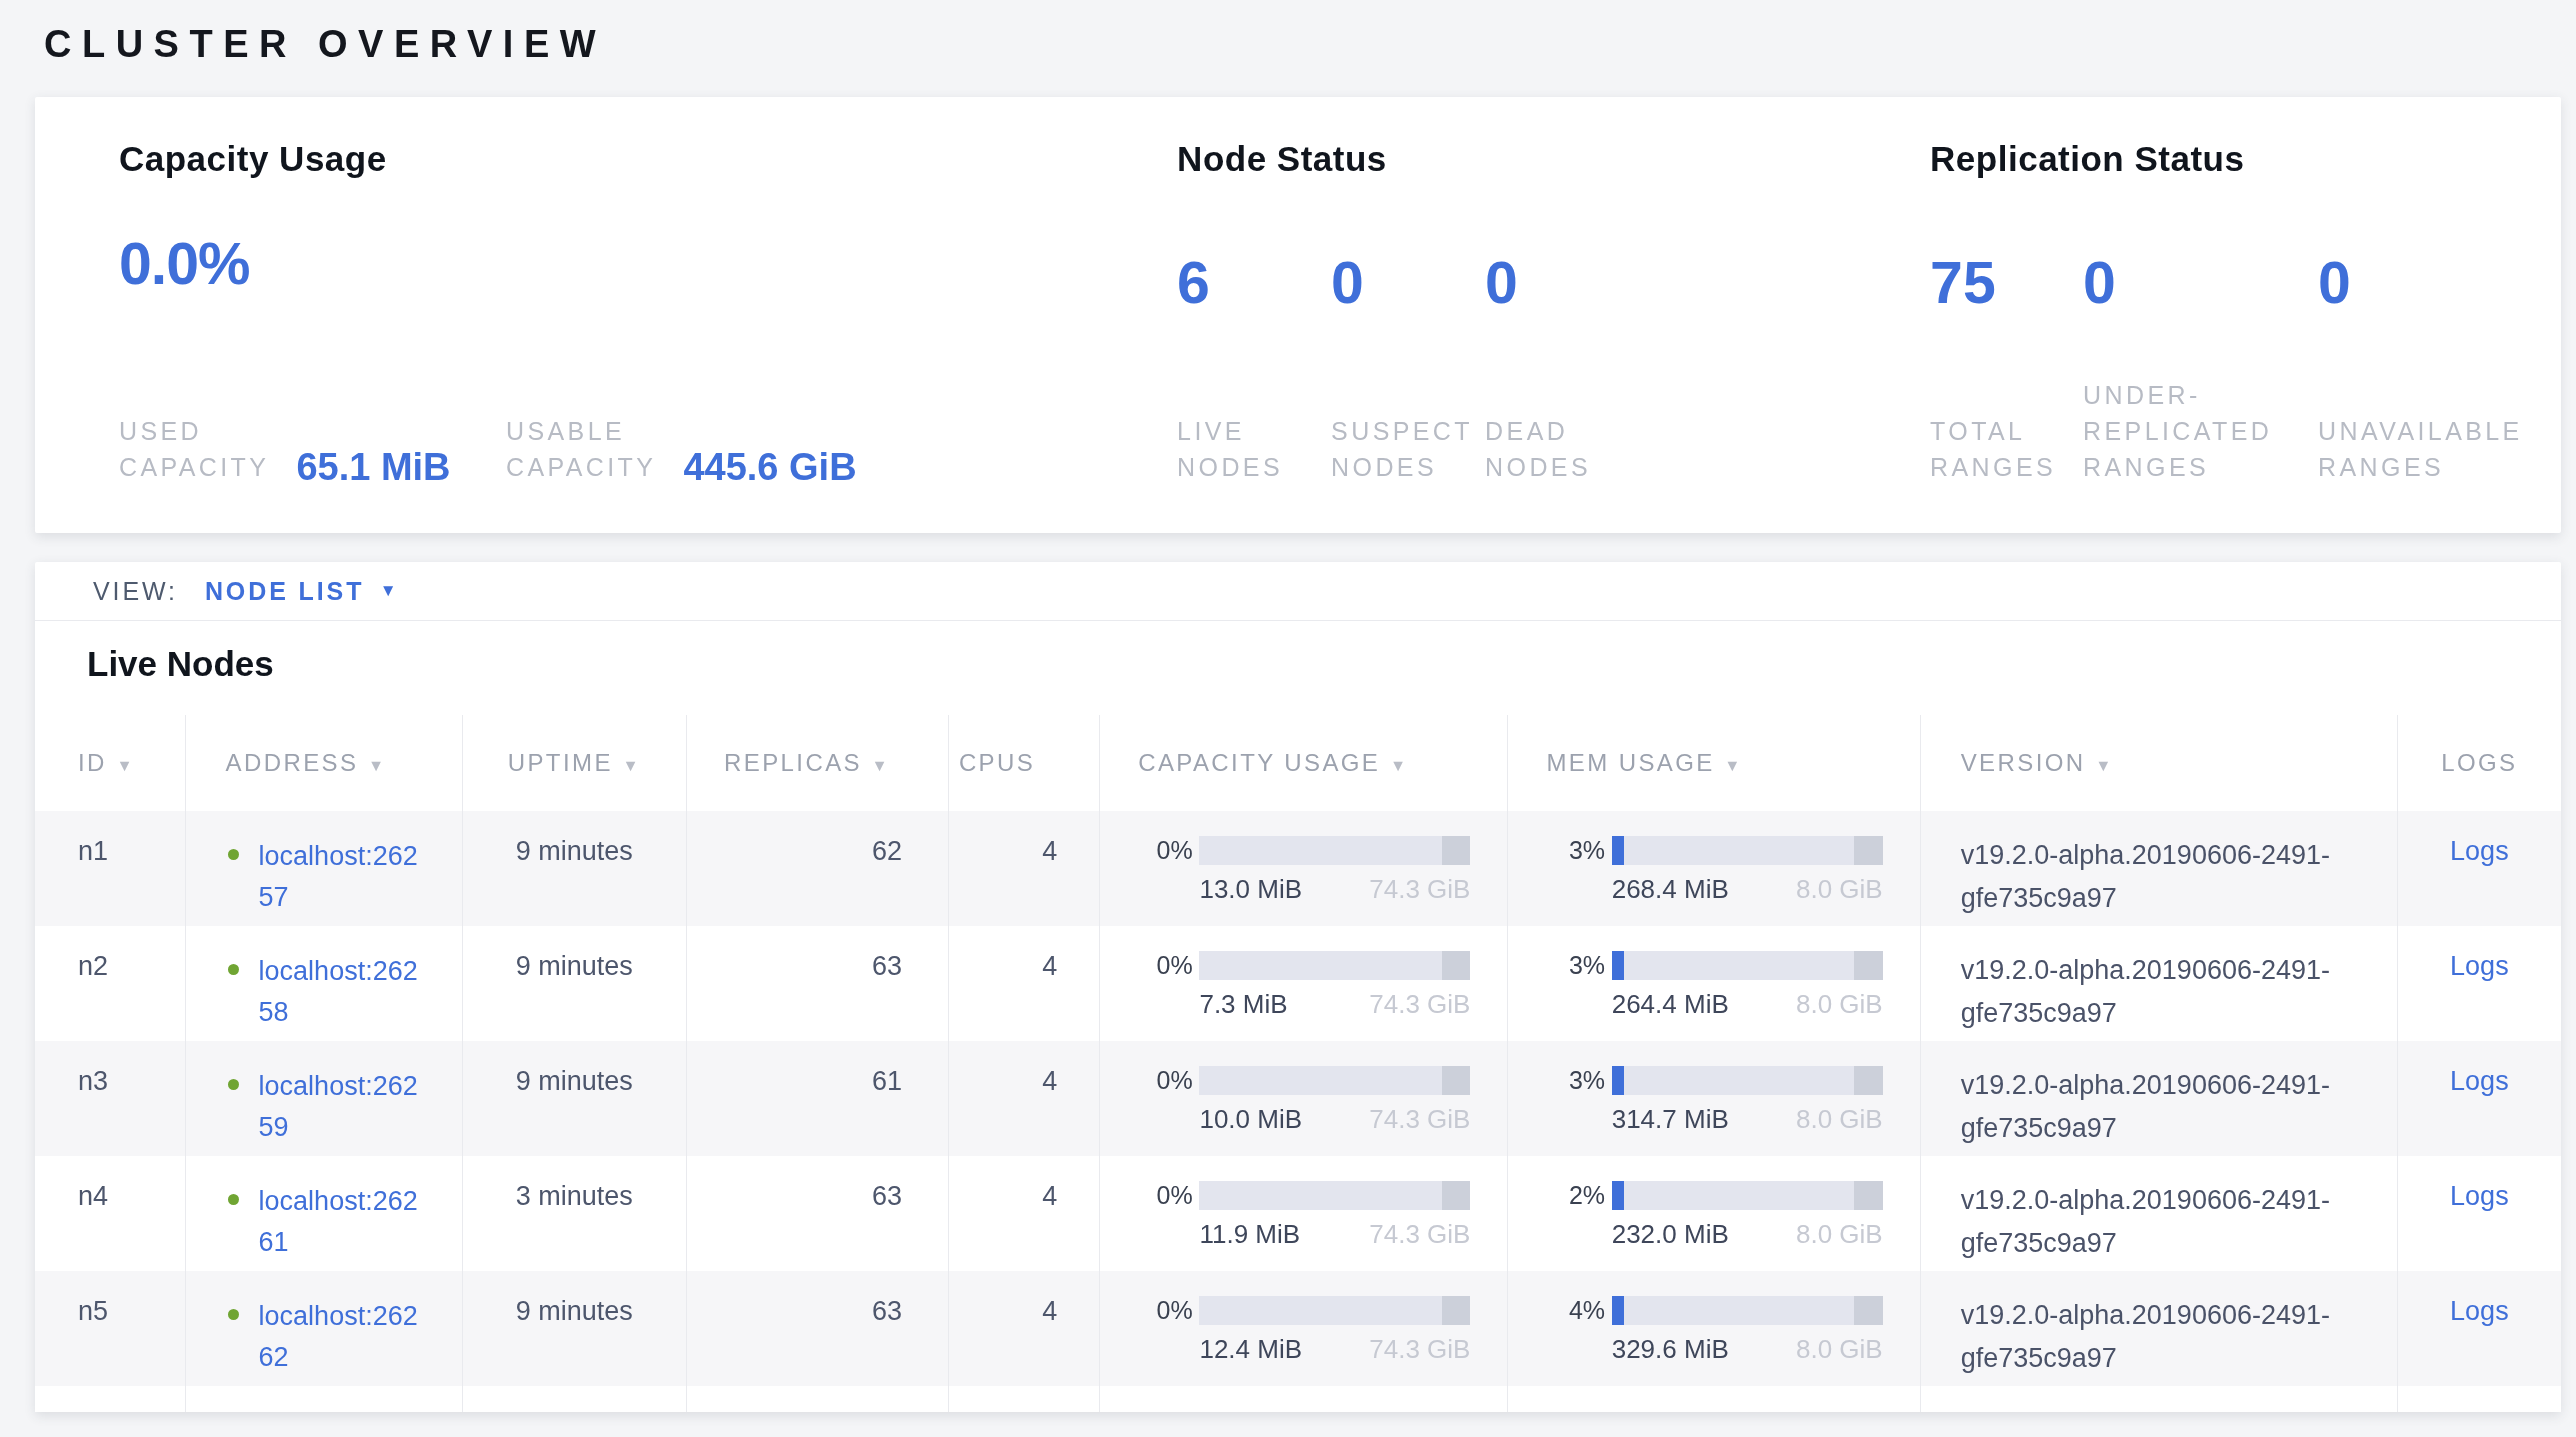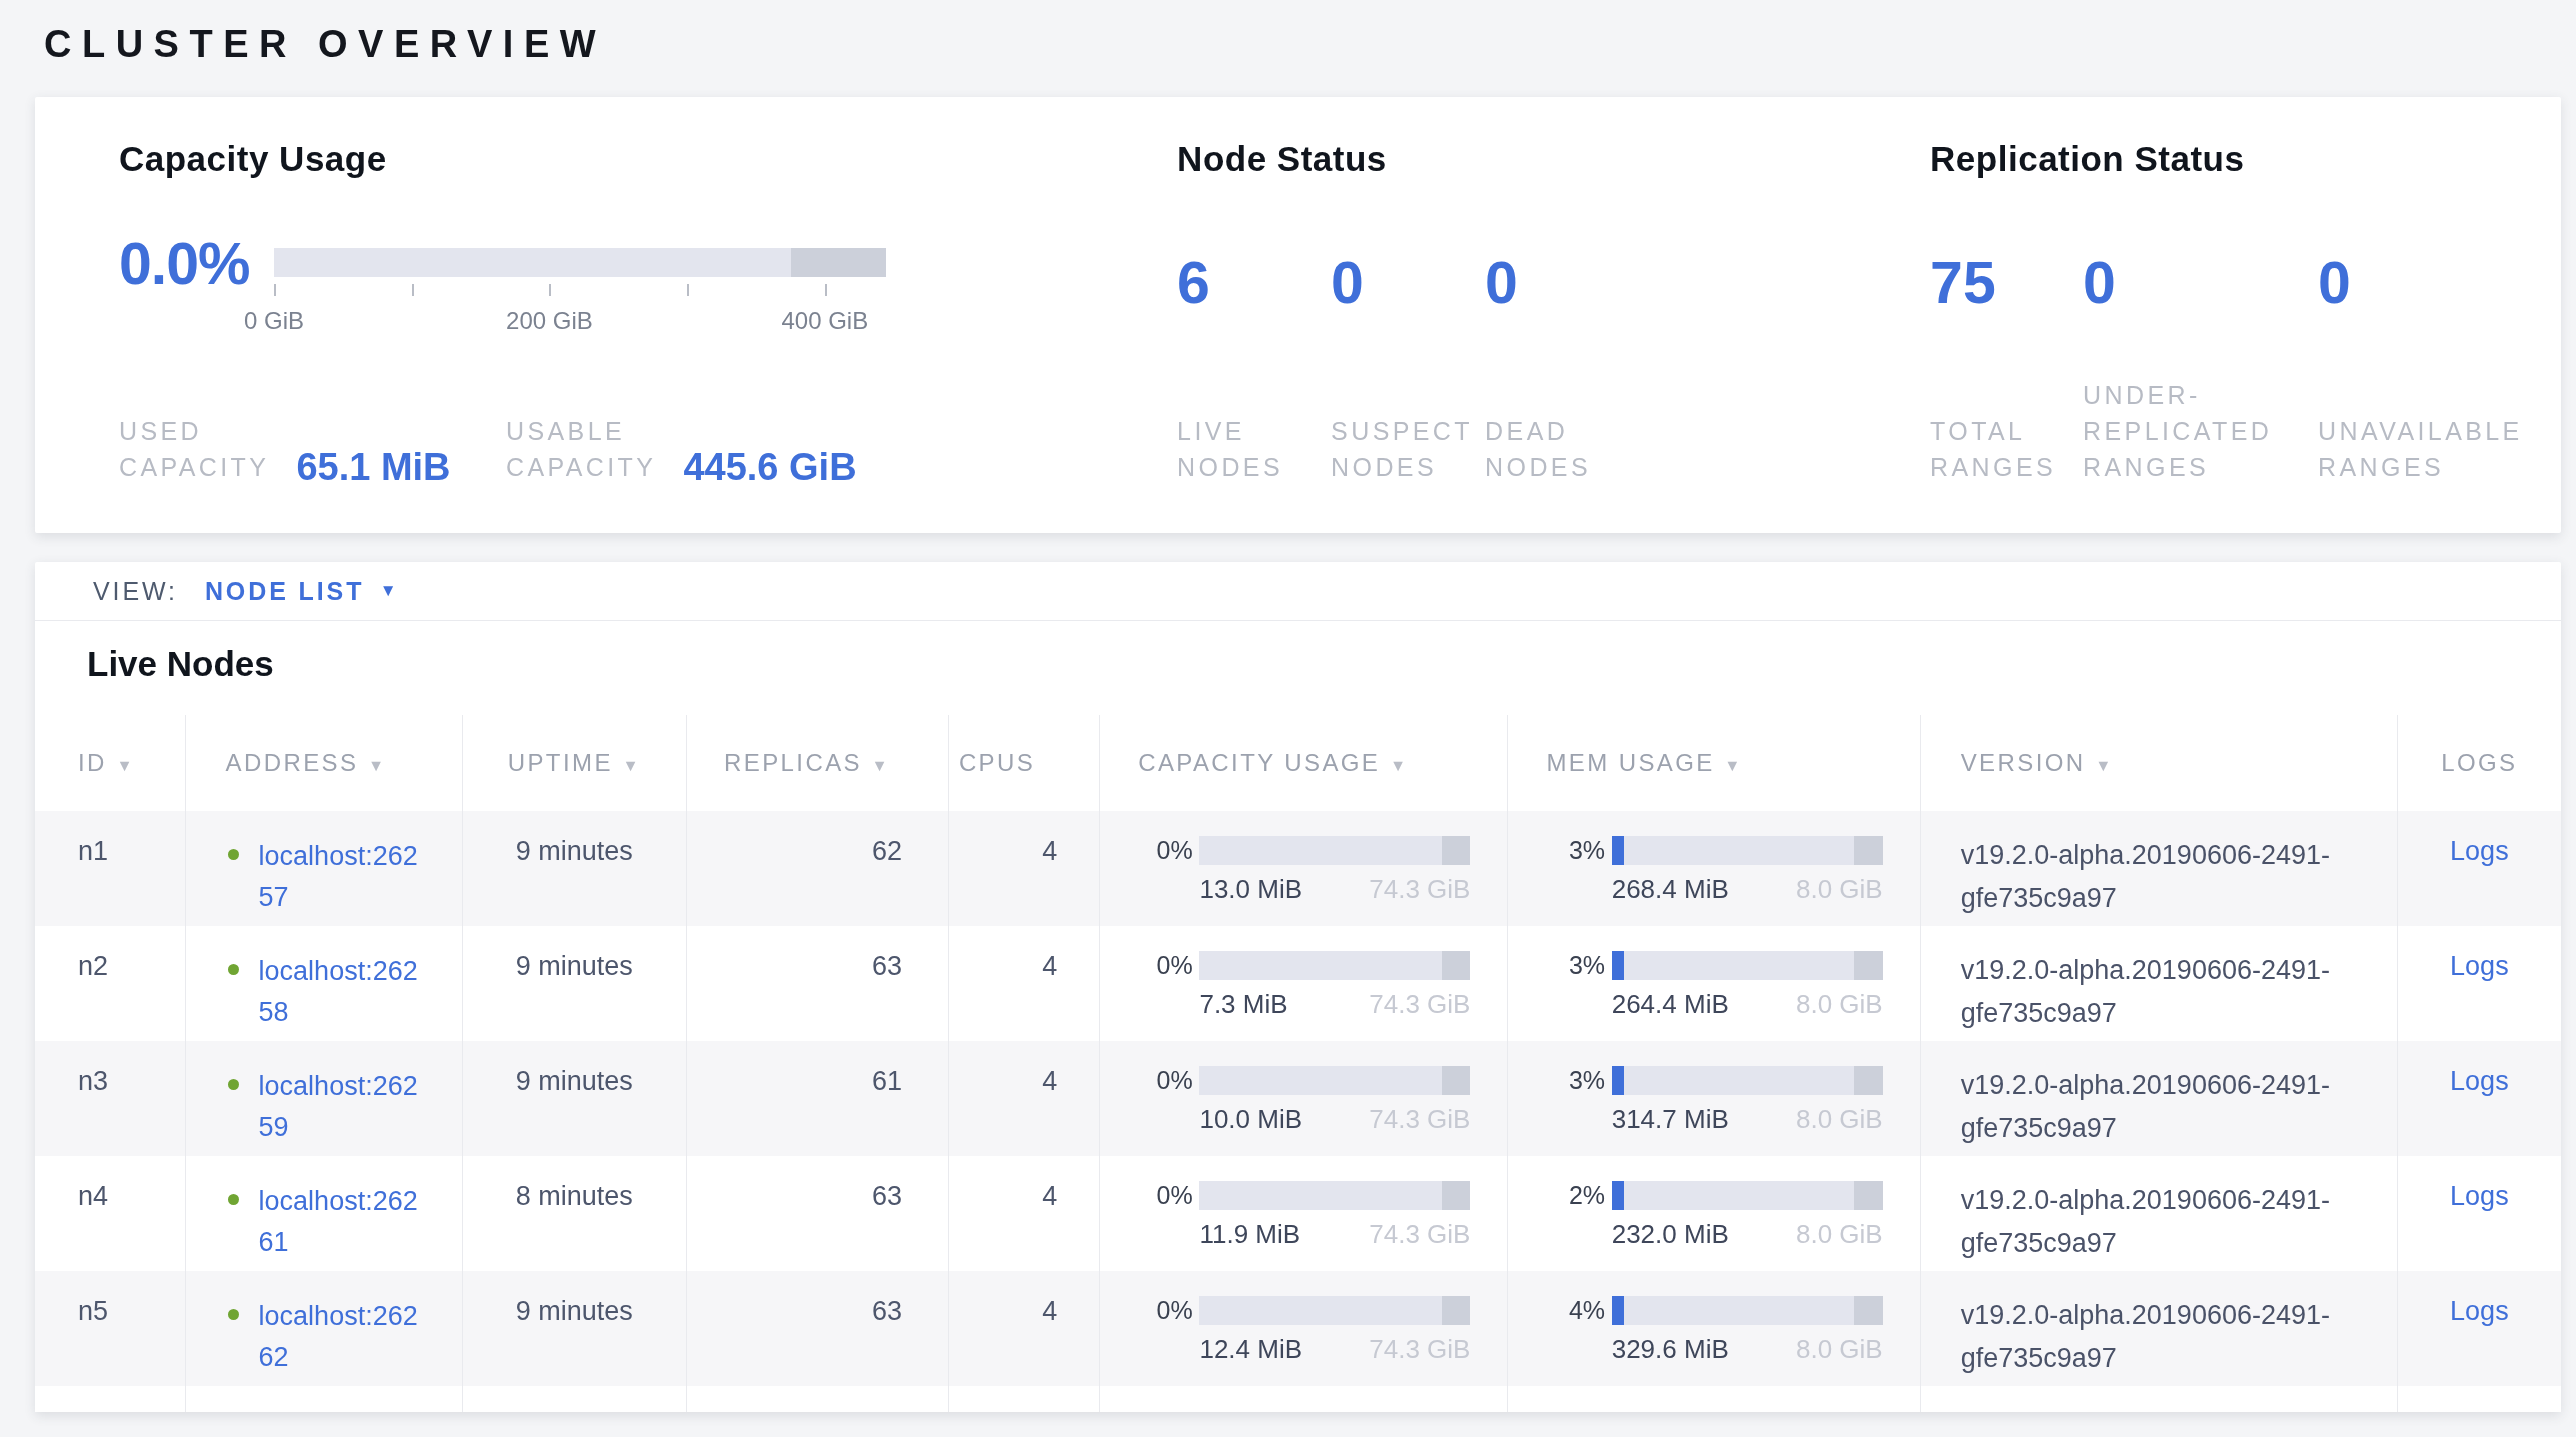--- a/index.html
+++ b/index.html
@@ -136,35 +136,20 @@
 
 <h1 class="page-title">CLUSTER OVERVIEW</h1>
 
 <div class="card card-summary">
   <div class="summary">
 
     <div class="sec sec-capacity">
       <h2>Capacity Usage</h2>
       <div class="cap-main">
         <div class="cap-pct">0.0%</div>
-        <div class="bar-wrap">
-          <div class="cap-bar">
-            <div class="dark" style="width: 15.5%;"></div>
-          </div>
-          <div class="ticks">
-            <span class="tick" style="left:0%"></span>
-            <span class="tick" style="left:22.5%"></span>
-            <span class="tick" style="left:45%"></span>
-            <span class="tick" style="left:67.5%"></span>
-            <span class="tick" style="left:90%"></span>
-            <span class="tick-label" style="left:0%">0 GiB</span>
-            <span class="tick-label" style="left:45%">200 GiB</span>
-            <span class="tick-label" style="left:90%">400 GiB</span>
-          </div>
-        </div>
       </div>
       <div class="stats-row">
         <div class="stat-pair cap-stat-1">
           <div class="stat-label">
             <span>USED</span>
             <span>CAPACITY</span>
           </div>
           <div class="stat-value">65.1 MiB</div>
         </div>
         <div class="stat-pair">
@@ -382,21 +367,21 @@
             <span class="version-line">gfe735c9a97</span>
           </td>
         <td class="td-logs"><a class="logs-link">Logs</a></td>
       </tr>
 
       <tr>
         <td class="td-id">n4</td>
         <td class="td-address">
             <div class="addr"><span class="dot"></span><a><span class="addr-line">localhost:262</span><span class="addr-line">61</span></a></div>
           </td>
-        <td class="td-uptime">8 minutes</td>
+        <td class="td-uptime">3 minutes</td>
         <td class="td-replicas">63</td>
         <td class="td-cpus">4</td>
         <td class="td-usage">
           <div class="usage-top">
               <span class="usage-pct">0%</span>
               <span class="usage-bar">
                 <span class="dark"></span>
               </span>
             </div>
           <div class="usage-vals">

